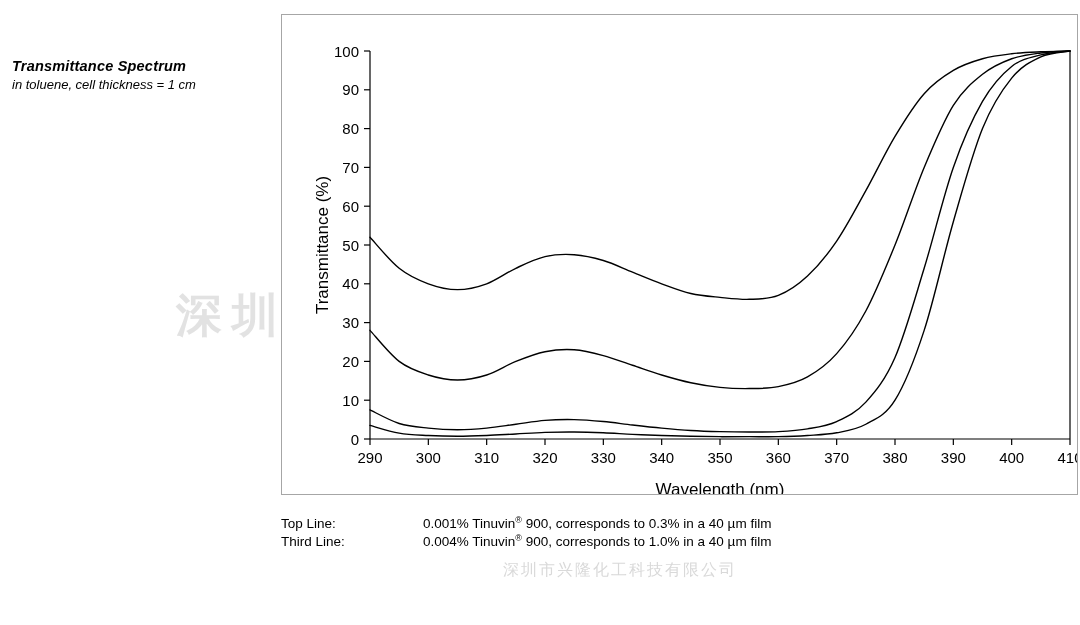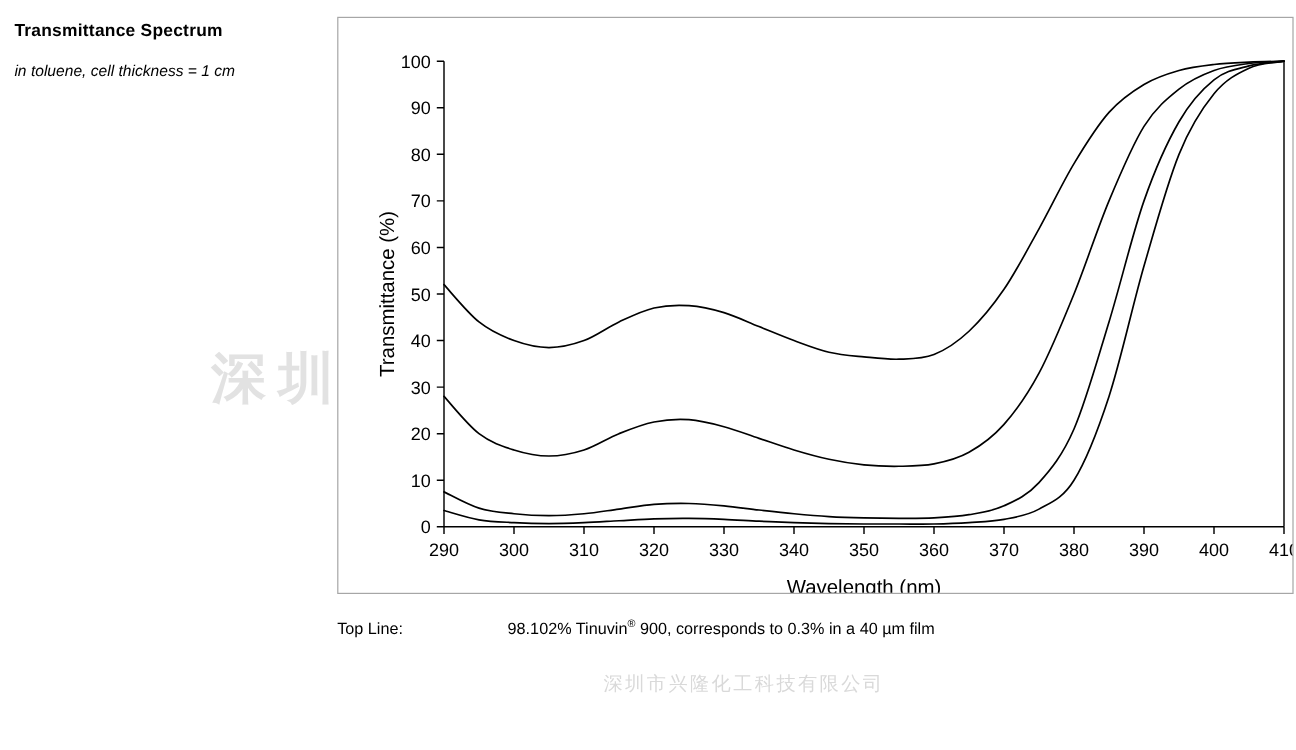--- a/index.html
+++ b/index.html
@@ -19,27 +19,29 @@
   
   #heading {
     position: absolute;
     left: 12px;
     top: 18px;
     width: 250px;
   }
   #heading .title {
     font-size: 14.5px;
     font-weight: bold;
+    font-style: italic;
     letter-spacing: 0.2px;
     white-space: nowrap;
+    margin-top: 40px;
   }
   #heading .subtitle {
     font-size: 13px;
     font-style: italic;
-    margin-top: 17px;
+    margin-top: 3px;
     white-space: nowrap;
   }
 
   
   #chart-frame {
     position: absolute;
     left: 281px;
     top: 14px;
     width: 797px;
     height: 481px;
@@ -177,17 +179,21 @@
         <path d="M88.00,410.42 C92.86,411.71 107.44,416.50 117.17,418.18 C126.89,419.86 136.61,419.99 146.33,420.51 C156.06,421.03 165.78,421.28 175.50,421.28 C185.22,421.28 194.94,420.90 204.67,420.51 C214.39,420.12 224.11,419.47 233.83,418.96 C243.56,418.44 253.28,417.73 263.00,417.40 C272.72,417.08 282.44,416.95 292.17,417.02 C301.89,417.08 311.61,417.40 321.33,417.79 C331.06,418.18 340.78,418.89 350.50,419.34 C360.22,419.80 369.94,420.18 379.67,420.51 C389.39,420.83 399.11,421.09 408.83,421.28 C418.56,421.48 428.28,421.61 438.00,421.67 C447.72,421.74 457.44,421.67 467.17,421.67 C476.89,421.67 486.61,421.87 496.33,421.67 C506.06,421.48 515.78,421.15 525.50,420.51 C535.22,419.86 544.94,419.67 554.67,417.79 C564.39,415.92 574.11,414.69 583.83,409.26 C593.56,403.82 603.28,400.85 613.00,385.20 C622.72,369.55 632.44,345.11 642.17,315.36 C651.89,285.61 661.61,240.35 671.33,206.72 C681.06,173.09 690.78,137.53 700.50,113.60 C710.22,89.67 719.94,75.12 729.67,63.16 C739.39,51.20 749.11,46.35 758.83,41.82 C768.56,37.29 783.14,36.97 788.00,36.00" fill="none" stroke="#000000" stroke-width="1.4" stroke-linejoin="round" stroke-linecap="round"></path>
       </g>
   </svg>
 </div>
 
 <div id="legend">
   <table>
     <tbody id="legend-body">
         <tr>
           <td class="label">Top Line:</td>
-          <td><span>98.102% </span><span>Tinuvin</span><sup>®</sup><span> 900</span><span>, corresponds to 0.3% in a 40 µm film</span></td>
+          <td><span>0.001% </span><span>Tinuvin</span><sup>®</sup><span> 900</span><span>, corresponds to 0.3% in a 40 µm film</span></td>
+        </tr>
+        <tr>
+          <td class="label">Third Line:</td>
+          <td><span>0.004% </span><span>Tinuvin</span><sup>®</sup><span> 900</span><span>, corresponds to 1.0% in a 40 µm film</span></td>
         </tr>
       </tbody>
   </table>
 </div>
 
 </body></html>

